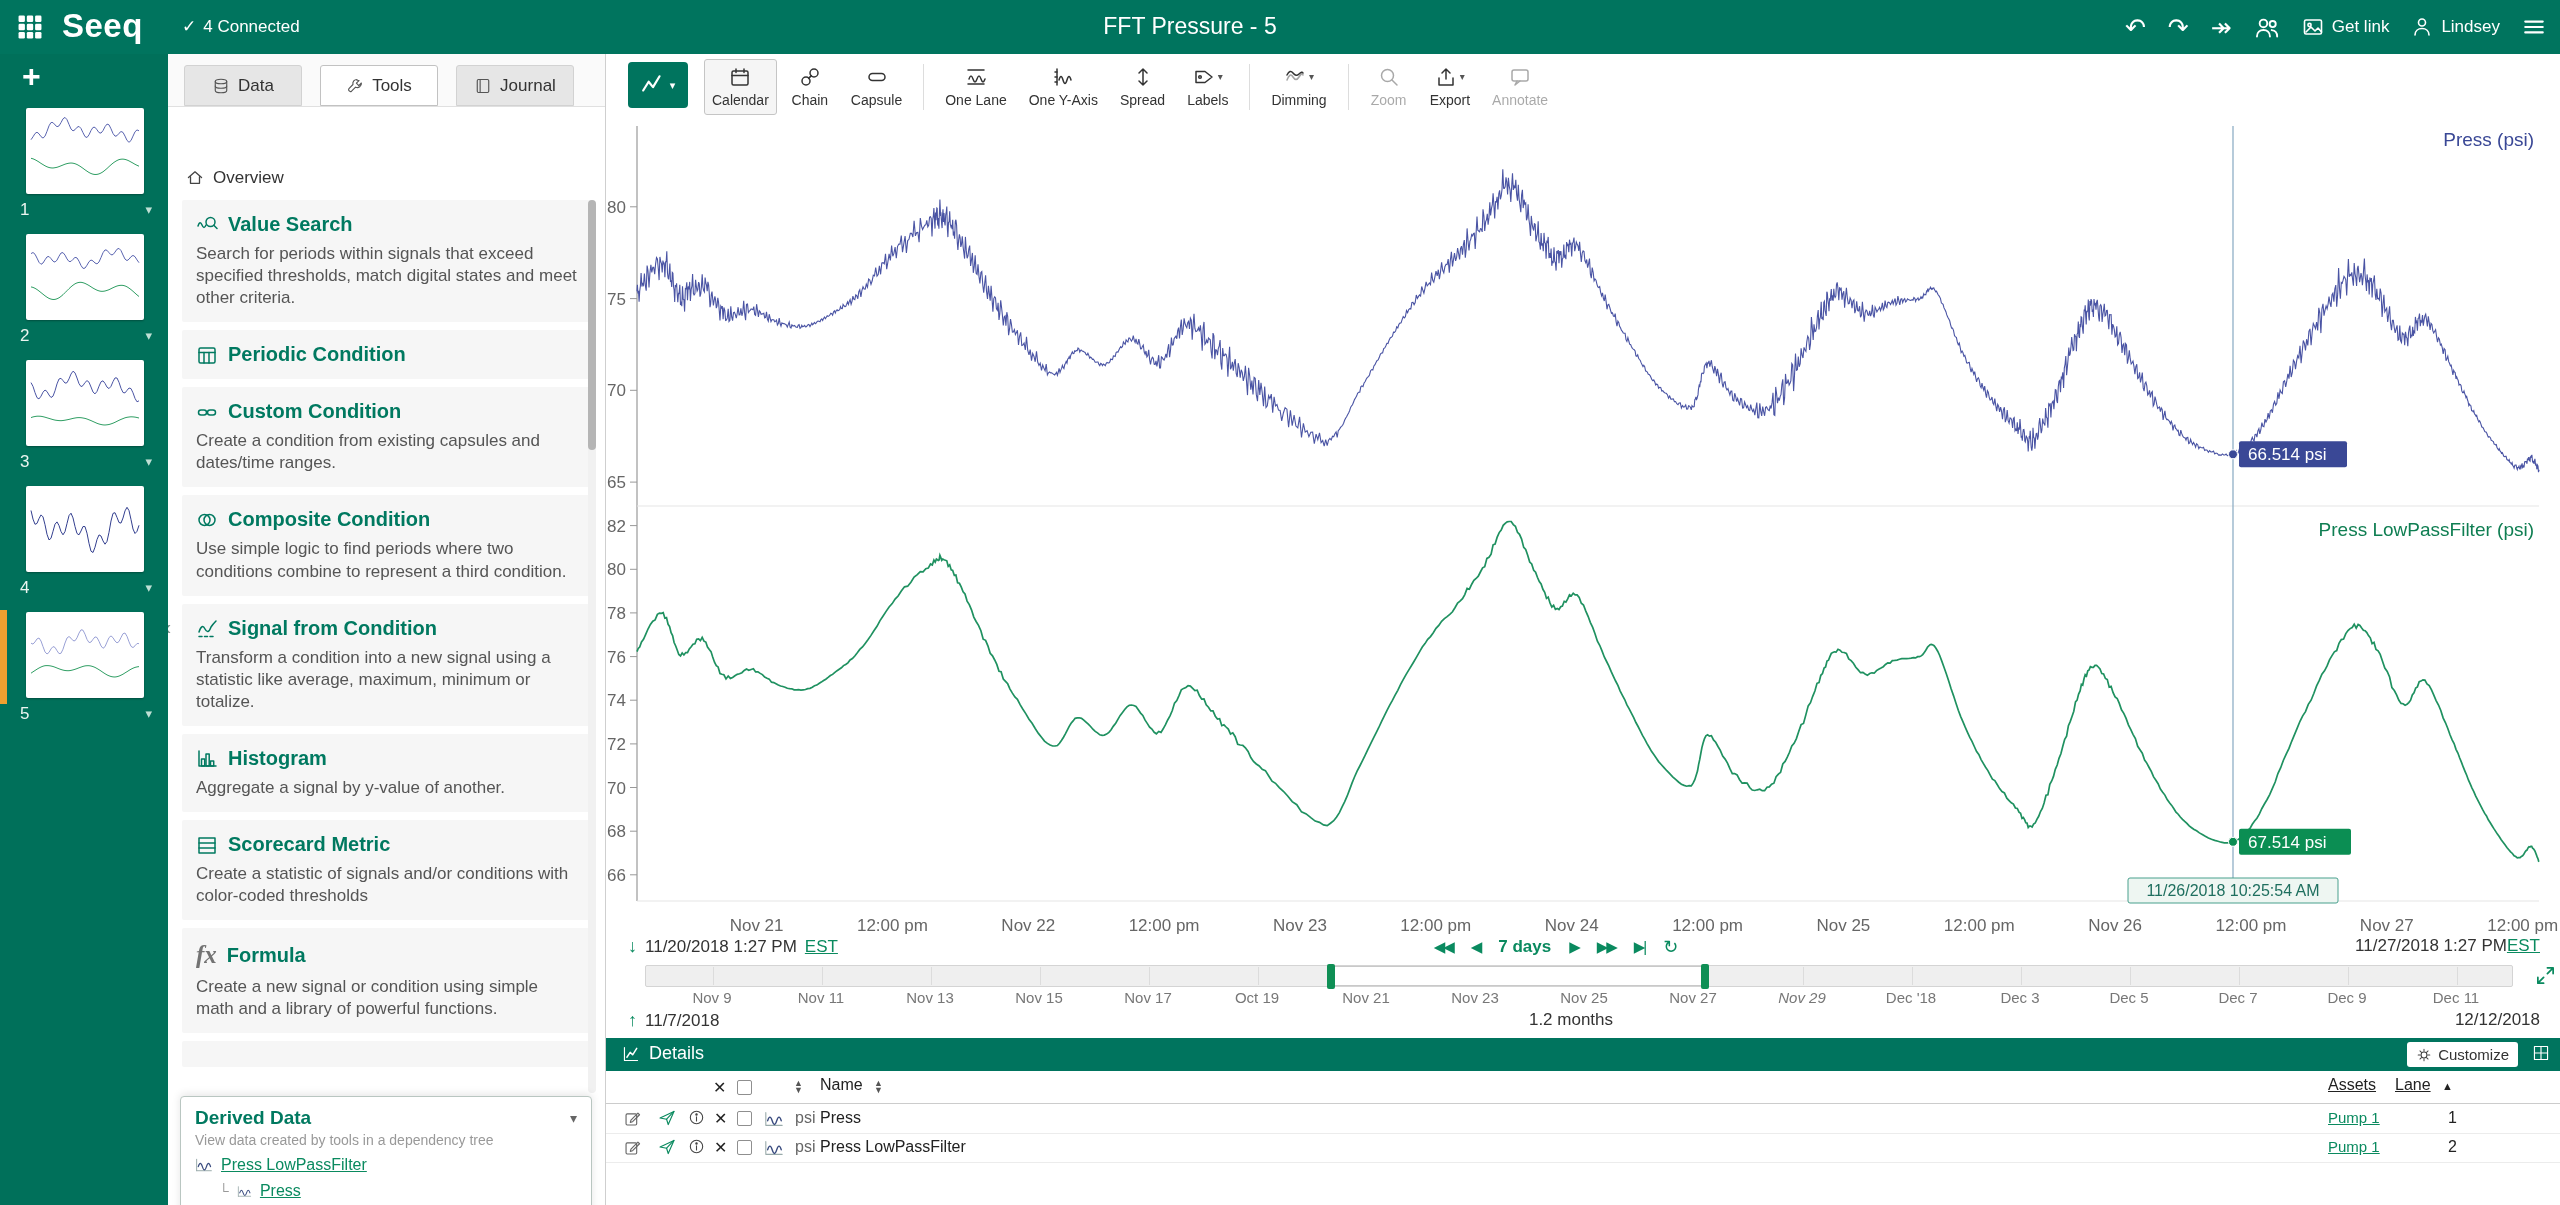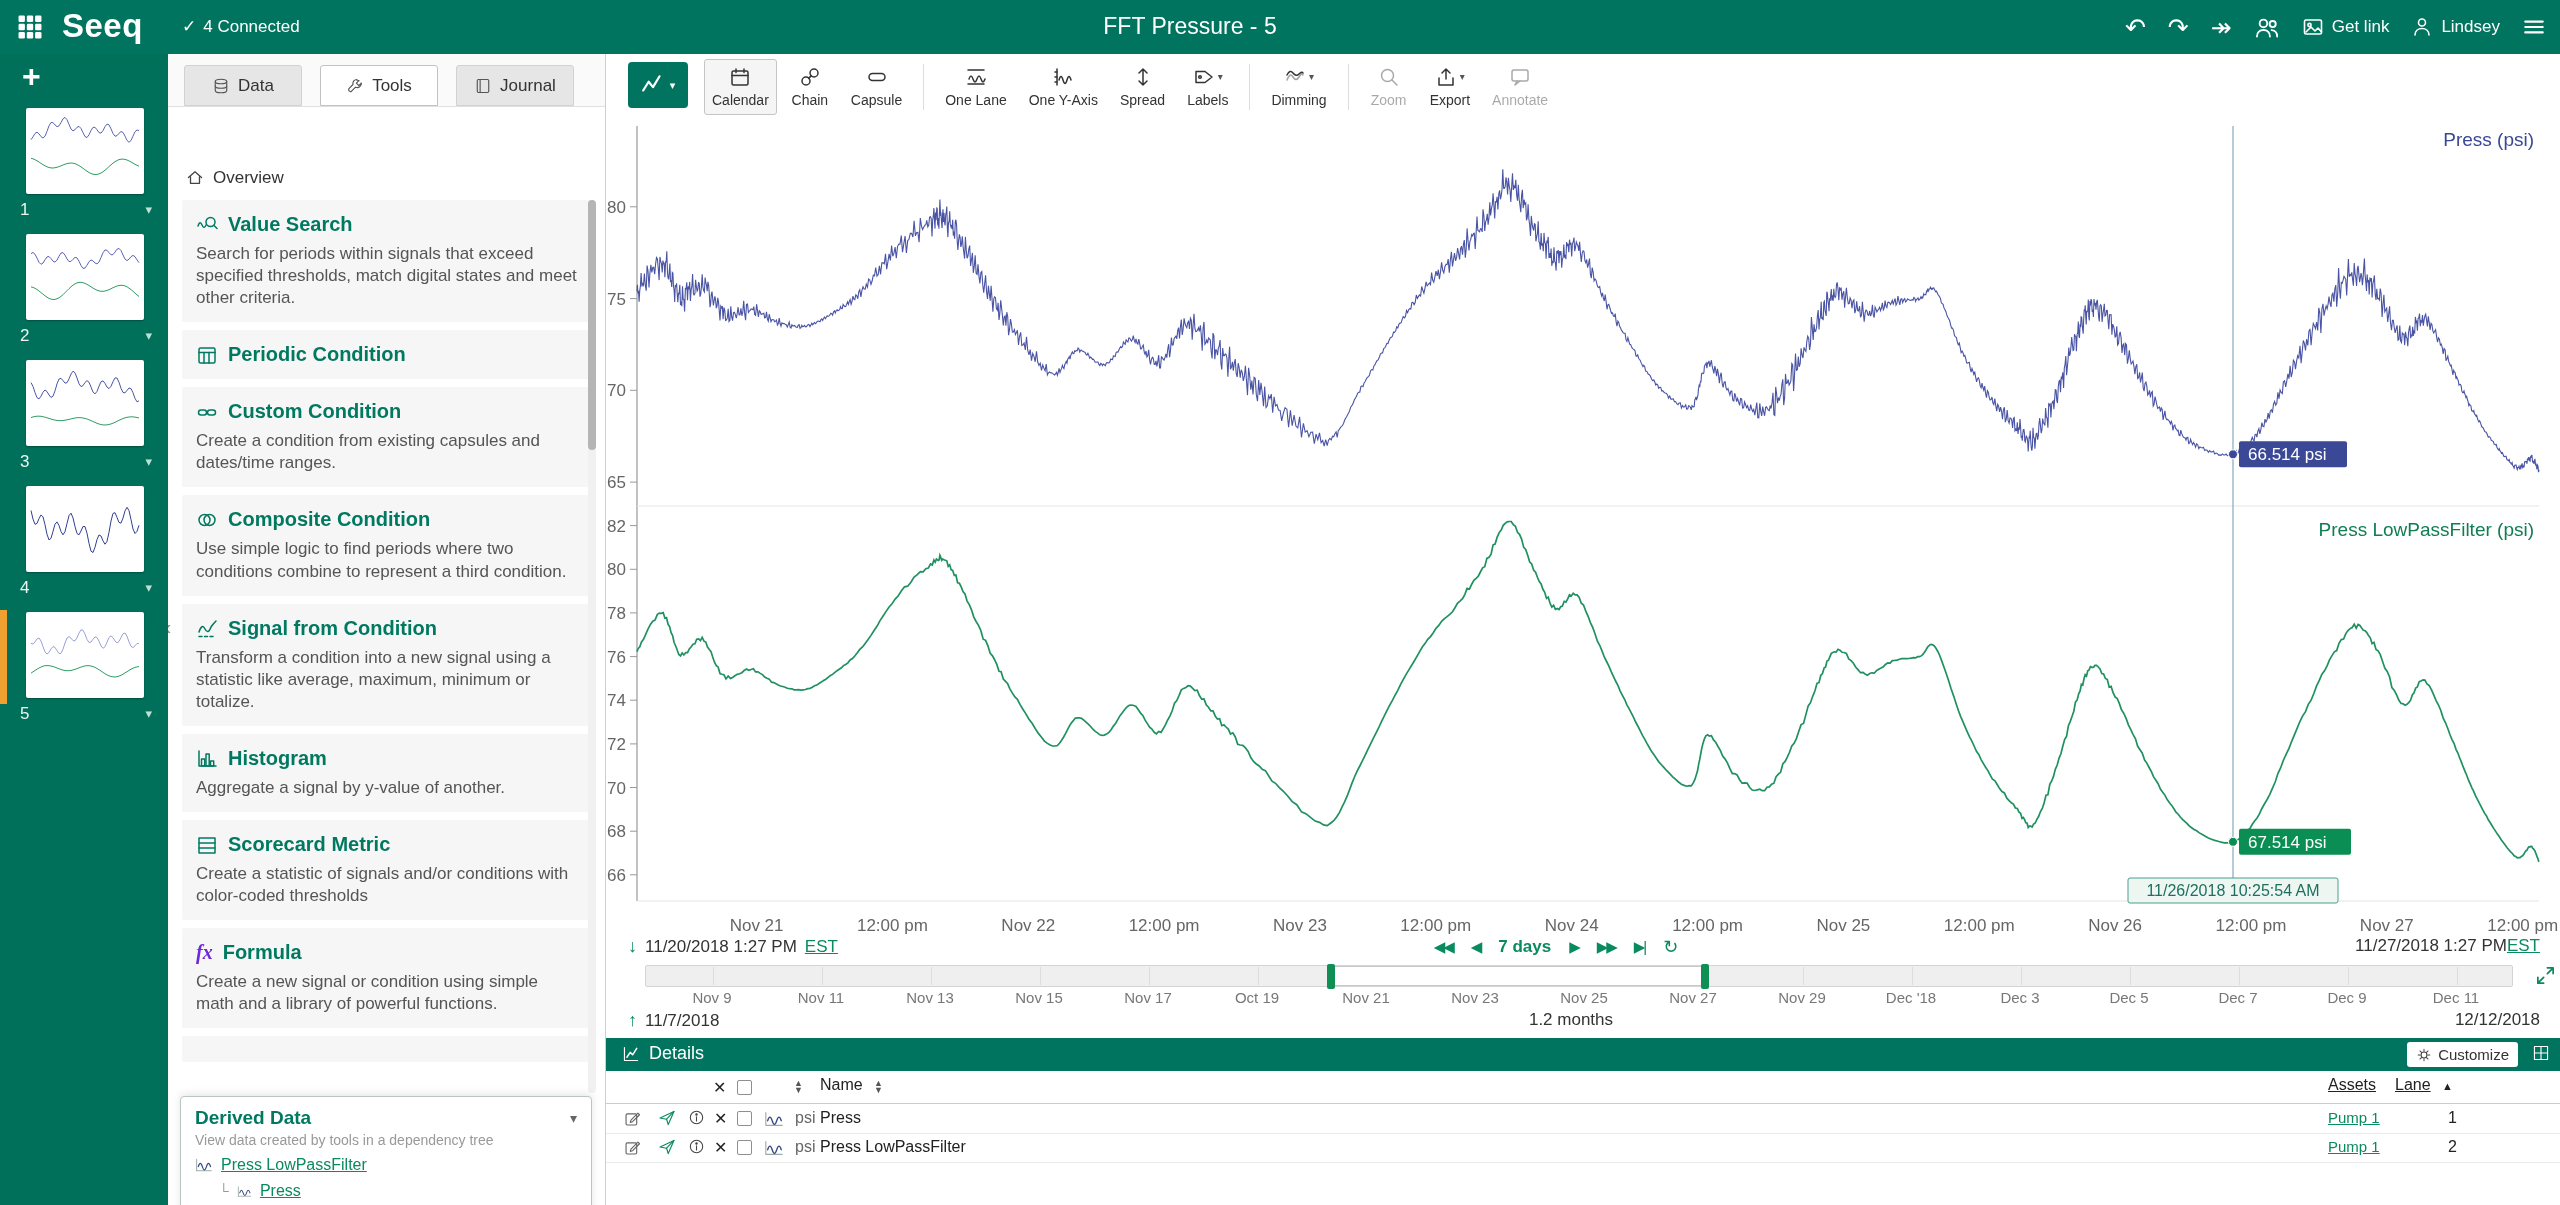--- a/index.html
+++ b/index.html
@@ -34,21 +34,21 @@
   .tab.active{background:#fff;border-color:#c2c2c2}
   .search{position:absolute;left:16px;top:64px;width:404px;height:36px;box-sizing:border-box;border:1px solid #ccc;border-radius:4px;background:#fff}
   .search input{border:none;outline:none;width:355px;height:32px;margin-left:38px;font-size:16px;color:#444;font-family:"Liberation Sans",sans-serif}
   .search .sic{position:absolute;left:9px;top:7px;color:#888}
   .overview{position:absolute;left:18px;top:114px;display:flex;gap:9px;align-items:center;font-size:17px;color:#333;cursor:pointer}
   #tool-list{position:absolute;left:14px;top:146px;width:410px;height:893px;overflow:hidden}
   .tool-item{background:#f6f6f6;margin-bottom:8px;padding:13px 14px;border-radius:2px;cursor:pointer;box-sizing:border-box}
   .tool-head{display:flex;align-items:center;gap:10px}
   .tool-title{color:#007960;font-size:20px;font-weight:bold}
   .tool-desc{margin-top:7px;font-size:17px;line-height:1.3;color:#555}
-  .fx{font-family:"Liberation Serif",serif;font-style:italic;font-weight:bold;color:#6d28d9;font-size:20px}
+  .fx{font-family:"Liberation Serif",serif;font-style:italic;font-weight:bold;color:#737373;font-size:25px}
   #sb{position:absolute;left:420px;top:146px;width:8px;height:893px;background:#f1f1f1;border-radius:4px}
   #sbt{position:absolute;left:420px;top:146px;width:8px;height:250px;background:#b5b5b5;border-radius:4px}
   #collapse{position:absolute;left:-8px;top:562px;color:#7b8f89;font-size:20px;cursor:pointer}
   #derived{position:absolute;left:12px;top:1042px;width:412px;height:158px;background:#fff;border:1px solid #b9c6c1;
            border-radius:4px;box-shadow:0 -2px 8px rgba(0,0,0,.10);box-sizing:border-box;padding:10px 14px;z-index:5}
   .dv-head{display:flex;align-items:center;justify-content:space-between}
   .dv-title{color:#007960;font-size:19px;font-weight:bold}
   .dv-chev{color:#666;font-size:14px;cursor:pointer}
   .dv-sub{font-size:14px;color:#999;margin-top:3px}
   .ditem{display:flex;align-items:center;gap:8px;font-size:16px;margin-top:8px}
@@ -649,21 +649,21 @@
     <span style="left: 106px;">Nov 9</span>
     <span style="left: 215px;">Nov 11</span>
     <span style="left: 324px;">Nov 13</span>
     <span style="left: 433px;">Nov 15</span>
     <span style="left: 542px;">Nov 17</span>
     <span style="left: 651px;">Oct 19</span>
     <span style="left: 760px;">Nov 21</span>
     <span style="left: 869px;">Nov 23</span>
     <span style="left: 978px;">Nov 25</span>
     <span style="left: 1087px;">Nov 27</span>
-    <span style="left: 1196px;">Nov 29</span>
+    <span style="left: 1196px; font-style: italic;">Nov 29</span>
     <span style="left: 1305px;">Dec '18</span>
     <span style="left: 1414px;">Dec 3</span>
     <span style="left: 1523px;">Dec 5</span>
     <span style="left: 1632px;">Dec 7</span>
     <span style="left: 1741px;">Dec 9</span>
     <span style="left: 1850px;">Dec 11</span>
   </div>
 <div id="rangebottom">
   <div class="rbl">
     <span class="garrow">↑</span>

